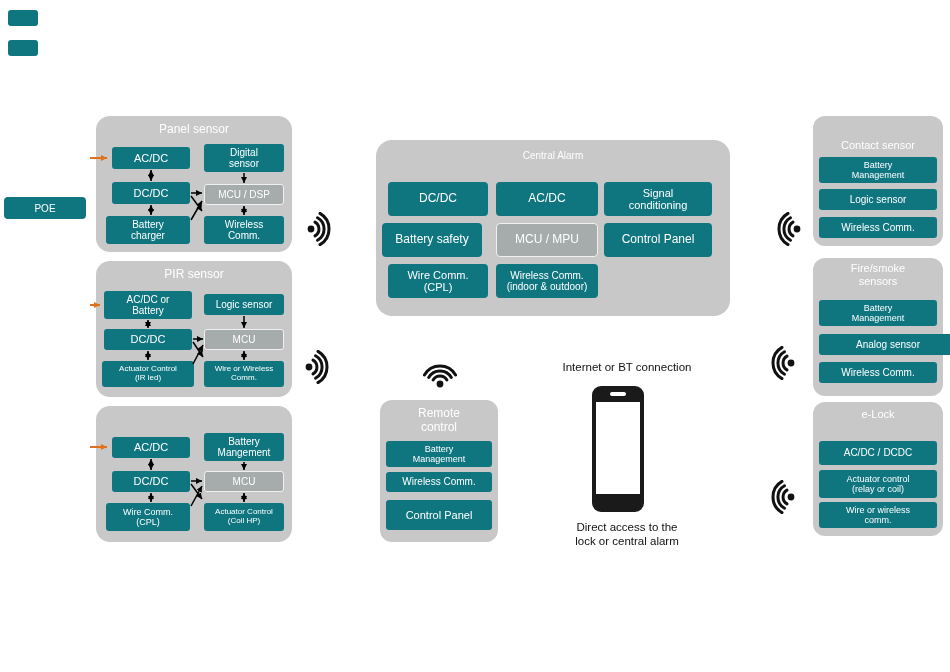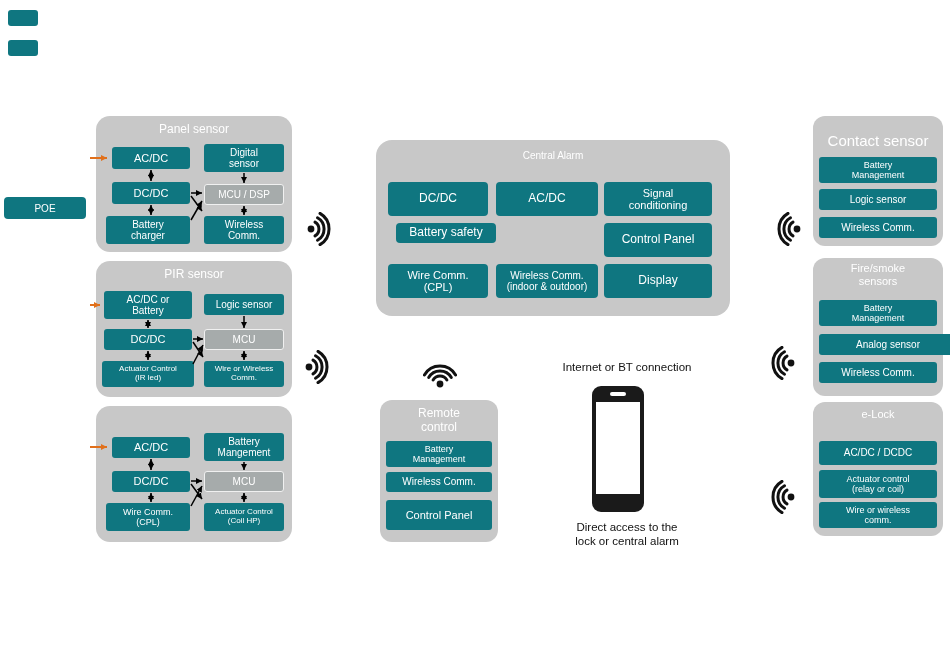--- a/index.html
+++ b/index.html
@@ -75,40 +75,40 @@
     <div class="box fs8" style="left:108px;top:97px;width:80px;height:28px">Actuator Control
 (Coil HP)</div>
   </div>
 
   <div class="group" style="left:376px;top:140px;width:354px;height:176px;border-radius:16px">
     <div class="group-title" style="top:10px;font-size:10px">Central Alarm</div>
     <div class="box big fs12" style="left:12px;top:42px;width:100px;height:34px">DC/DC</div>
     <div class="box big fs12" style="left:120px;top:42px;width:102px;height:34px">AC/DC</div>
     <div class="box big fs11" style="left:228px;top:42px;width:108px;height:34px">Signal
 conditioning</div>
-    <div class="box big fs12" style="left:20px;top:83px;width:100px;height:20px">Battery safety</div>
+    <div class="box big fs12" style="left:6px;top:83px;width:100px;height:34px">Battery safety</div>
+    <div class="box big light fs12" style="left:120px;top:83px;width:102px;height:34px">MCU / MPU</div>
     <div class="box big fs12" style="left:228px;top:83px;width:108px;height:34px">Control Panel</div>
     <div class="box big fs11" style="left:12px;top:124px;width:100px;height:34px">Wire Comm.
 (CPL)</div>
     <div class="box big fs10" style="left:120px;top:124px;width:102px;height:34px">Wireless Comm.
 (indoor &amp; outdoor)</div>
-    <div class="box big fs12" style="left:228px;top:124px;width:108px;height:34px">Display</div>
   </div>
 
   <div class="group" style="left:380px;top:400px;width:118px;height:142px;border-radius:12px">
     <div class="group-title" style="top:6px">Remote
 control</div>
     <div class="box fs9" style="left:6px;top:41px;width:106px;height:26px">Battery
 Management</div>
     <div class="box fs10" style="left:6px;top:72px;width:106px;height:20px">Wireless Comm.</div>
     <div class="box fs11" style="left:6px;top:100px;width:106px;height:30px">Control Panel</div>
   </div>
 
   <div class="group" style="left:813px;top:116px;width:130px;height:130px;border-radius:12px">
-    <div class="group-title" style="top:16px;font-size:15px">Contact sensor</div>
+    <div class="group-title" style="top:23px;font-size:11px">Contact sensor</div>
     <div class="box fs9" style="left:6px;top:41px;width:118px;height:26px">Battery
 Management</div>
     <div class="box fs10" style="left:6px;top:73px;width:118px;height:21px">Logic sensor</div>
     <div class="box fs10" style="left:6px;top:101px;width:118px;height:21px">Wireless Comm.</div>
   </div>
 
   <div class="group" style="left:813px;top:258px;width:130px;height:138px;border-radius:12px">
     <div class="group-title" style="top:4px;font-size:11px">Fire/smoke
 sensors</div>
     <div class="box fs9" style="left:6px;top:42px;width:118px;height:26px">Battery

